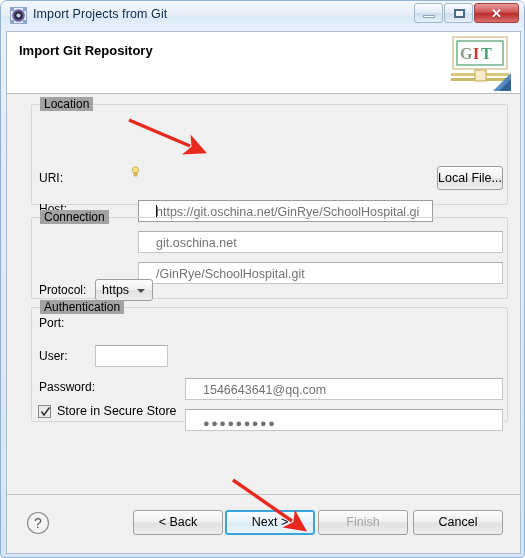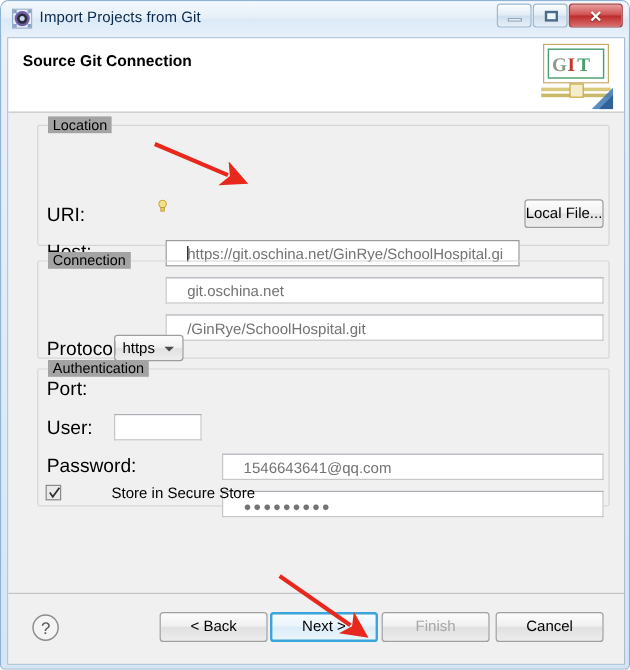--- a/index.html
+++ b/index.html
@@ -165,21 +165,21 @@
     font-size: 12px;
     color: #000;
     white-space: nowrap;
   }
   .g-location { left: 24px; top: 10px; width: 477px; height: 101px; }
   .g-connection { left: 24px; top: 123px; width: 477px; height: 82px; }
   .g-auth { left: 24px; top: 213px; width: 477px; height: 115px; }
 
   .flabel {
     position: absolute;
-    font-size: 16px;
+    font-size: 12px;
     color: #000;
     white-space: nowrap;
   }
   .field {
     position: absolute;
     box-sizing: border-box;
     background: #ffffff;
     border: 1px solid #c6c6c6;
     border-top-color: #abadb3;
     font-size: 12.5px;
@@ -235,22 +235,21 @@
     width: 0; height: 0;
     border-left: 4px solid transparent;
     border-right: 4px solid transparent;
     border-top: 4px solid #4a4a4a;
   }
 
   
   .cbox-row {
     position: absolute;
     display: flex;
-    align-items: flex-start;
-    gap: 36px;
+    align-items: flex-end;
   }
   .cbox {
     width: 13px; height: 13px;
     box-sizing: border-box;
     border: 1px solid #8a8a8a;
     background: #eaeaea;
     position: relative;
     margin-right: 6px;
   }
   .cbox svg { position: absolute; left: 1px; top: 0px; }
@@ -323,21 +322,21 @@
     <div class="winbtns">
       <div class="winbtn min"></div>
       <div class="winbtn max"></div>
       <div class="winbtn close">✕</div>
     </div>
   </div>
 
   <div class="dialog-body">
 
     <div class="page-header">
-      <div class="page-title">Source Git Connection</div>
+      <div class="page-title">Import Git Repository</div>
 
       <span class="git-logo">
         <svg width="62" height="56" viewBox="0 0 62 56">
           <rect x="4" y="2" width="54" height="32" fill="#ffffff" stroke="#c9a96a" stroke-width="1"></rect>
           <rect x="8" y="6" width="46" height="24" fill="#ffffff" stroke="#4c9f6f" stroke-width="1.2"></rect>
           <text x="11" y="24" font-family="Liberation Serif, serif" font-size="16" font-weight="bold" fill="#8b9b86">G</text>
           <text x="24" y="24" font-family="Liberation Serif, serif" font-size="16" font-weight="bold" fill="#c0392b">I</text>
           <text x="32" y="24" font-family="Liberation Serif, serif" font-size="16" font-weight="bold" fill="#4c9f6f">T</text>
           <rect x="2" y="38" width="58" height="3" fill="#d9c97f"></rect>
           <rect x="2" y="43" width="58" height="3" fill="#cbb96a"></rect>

